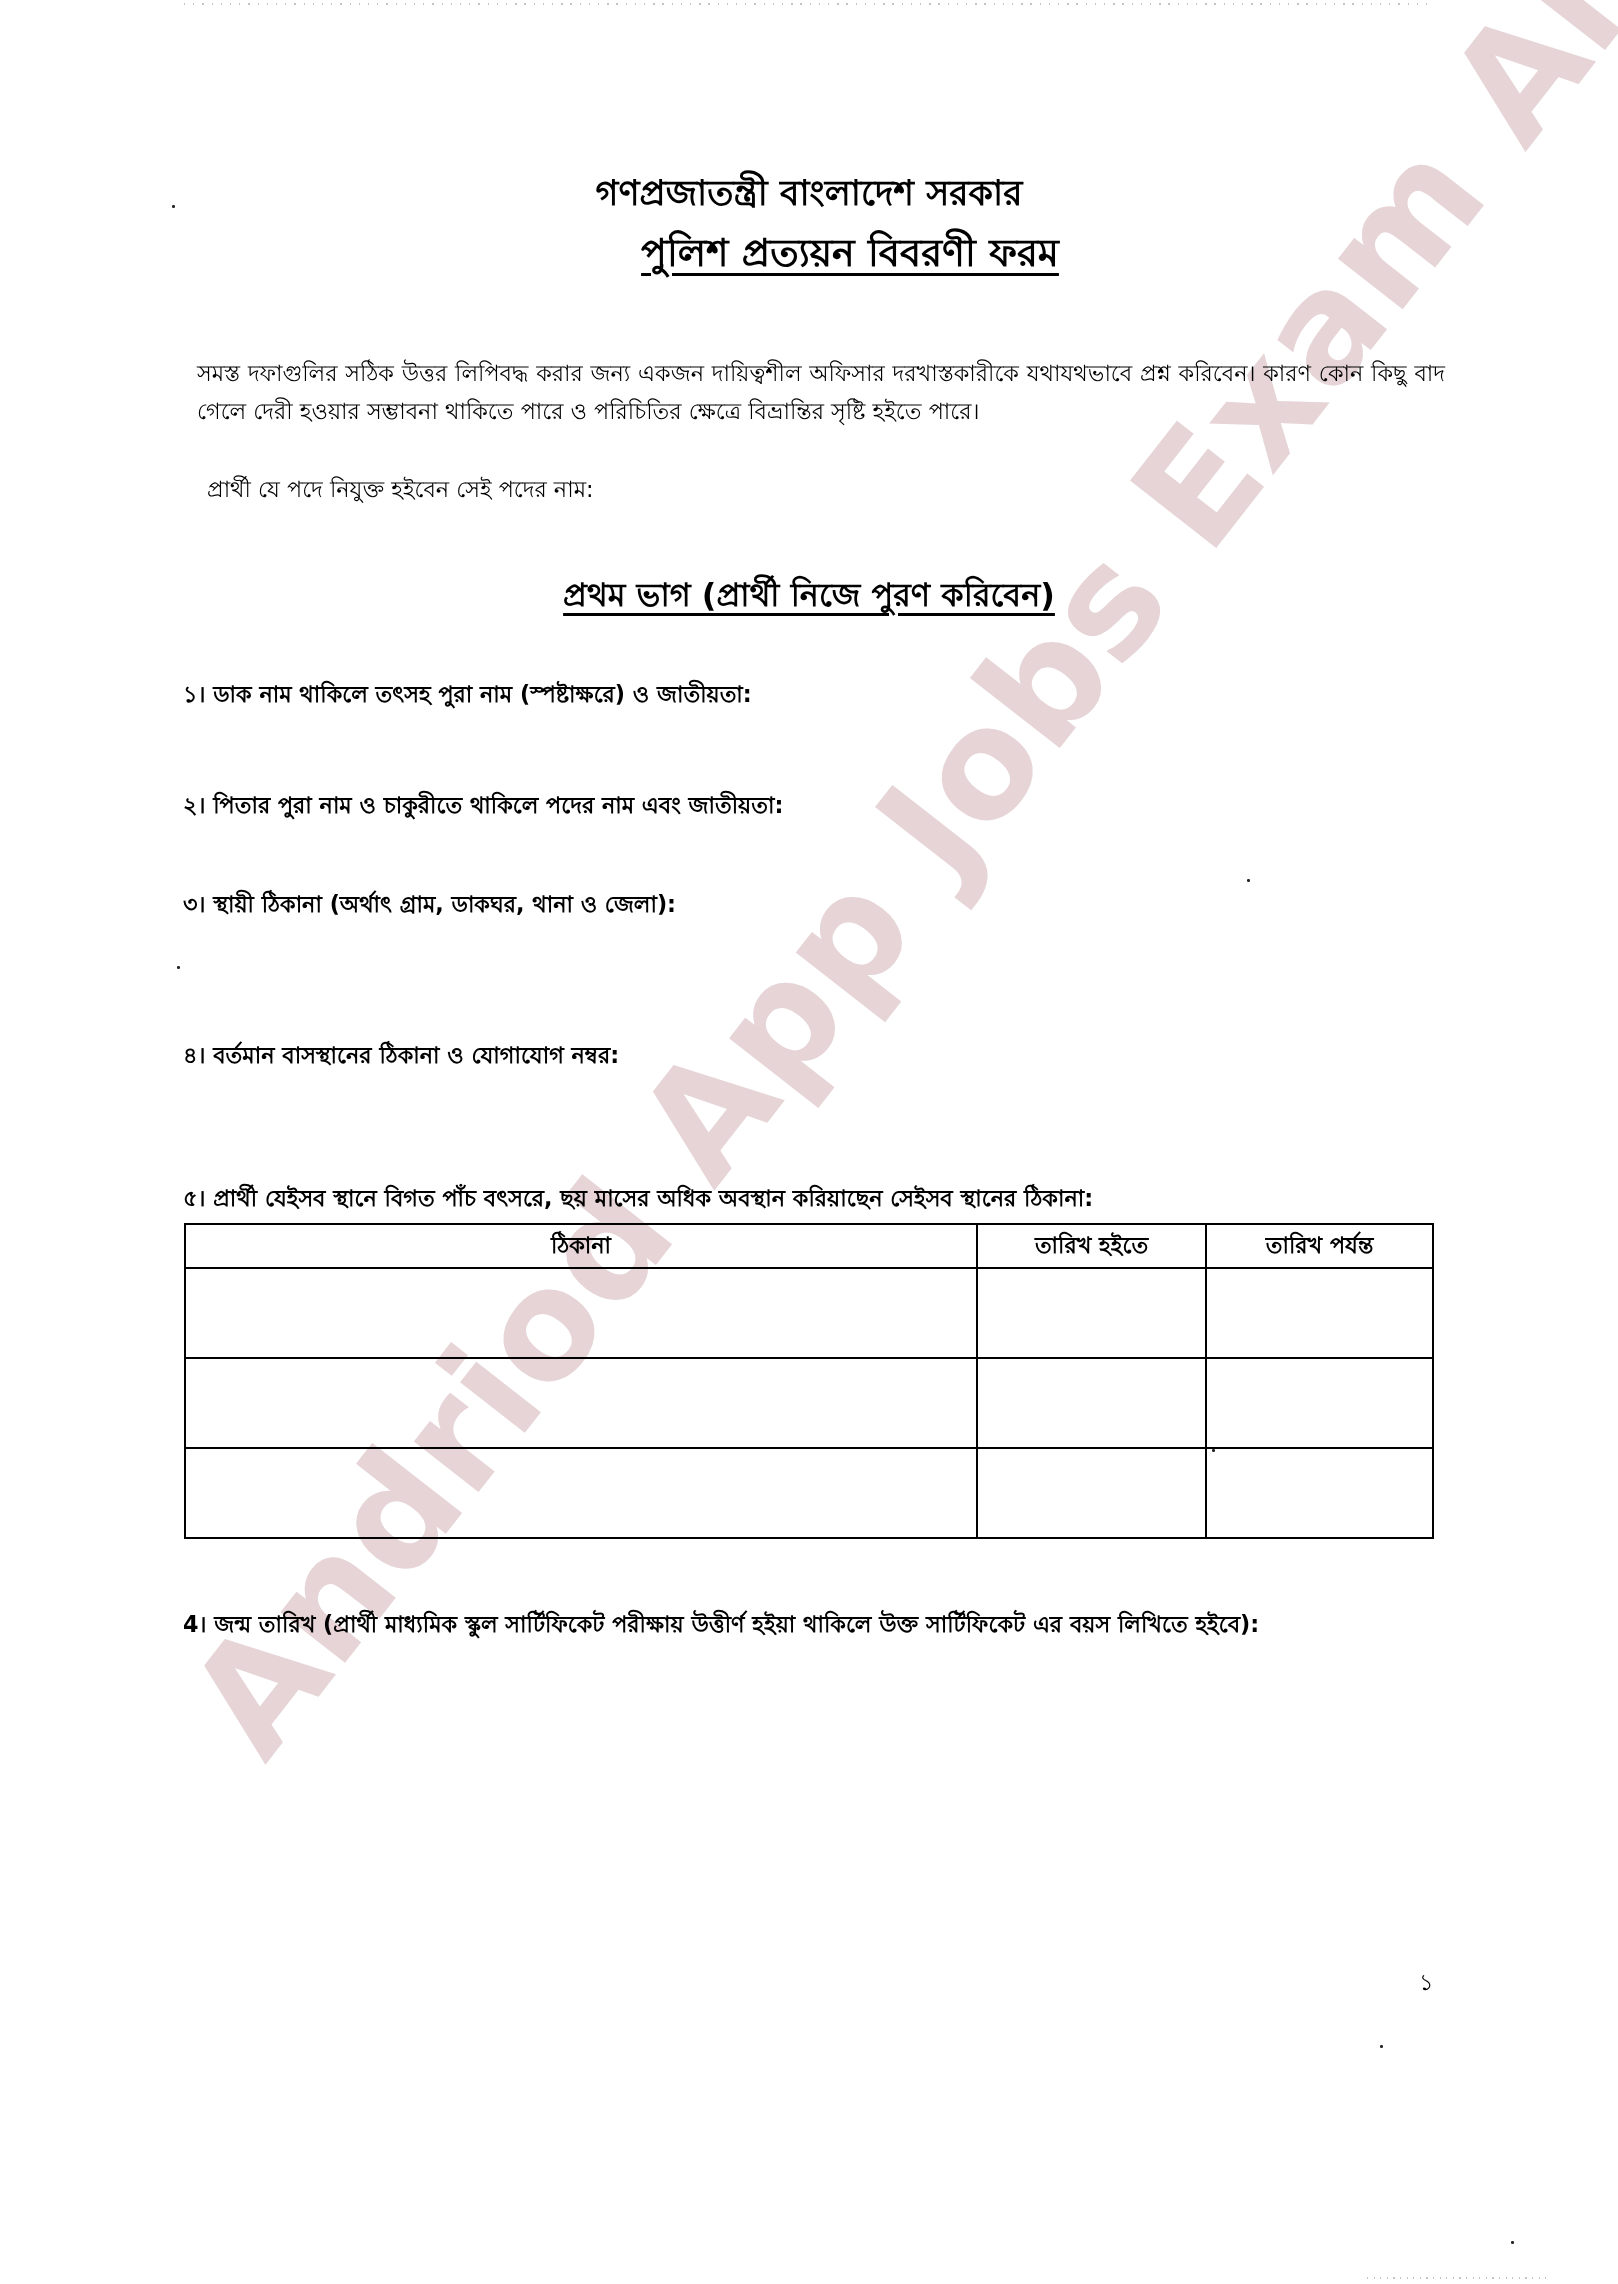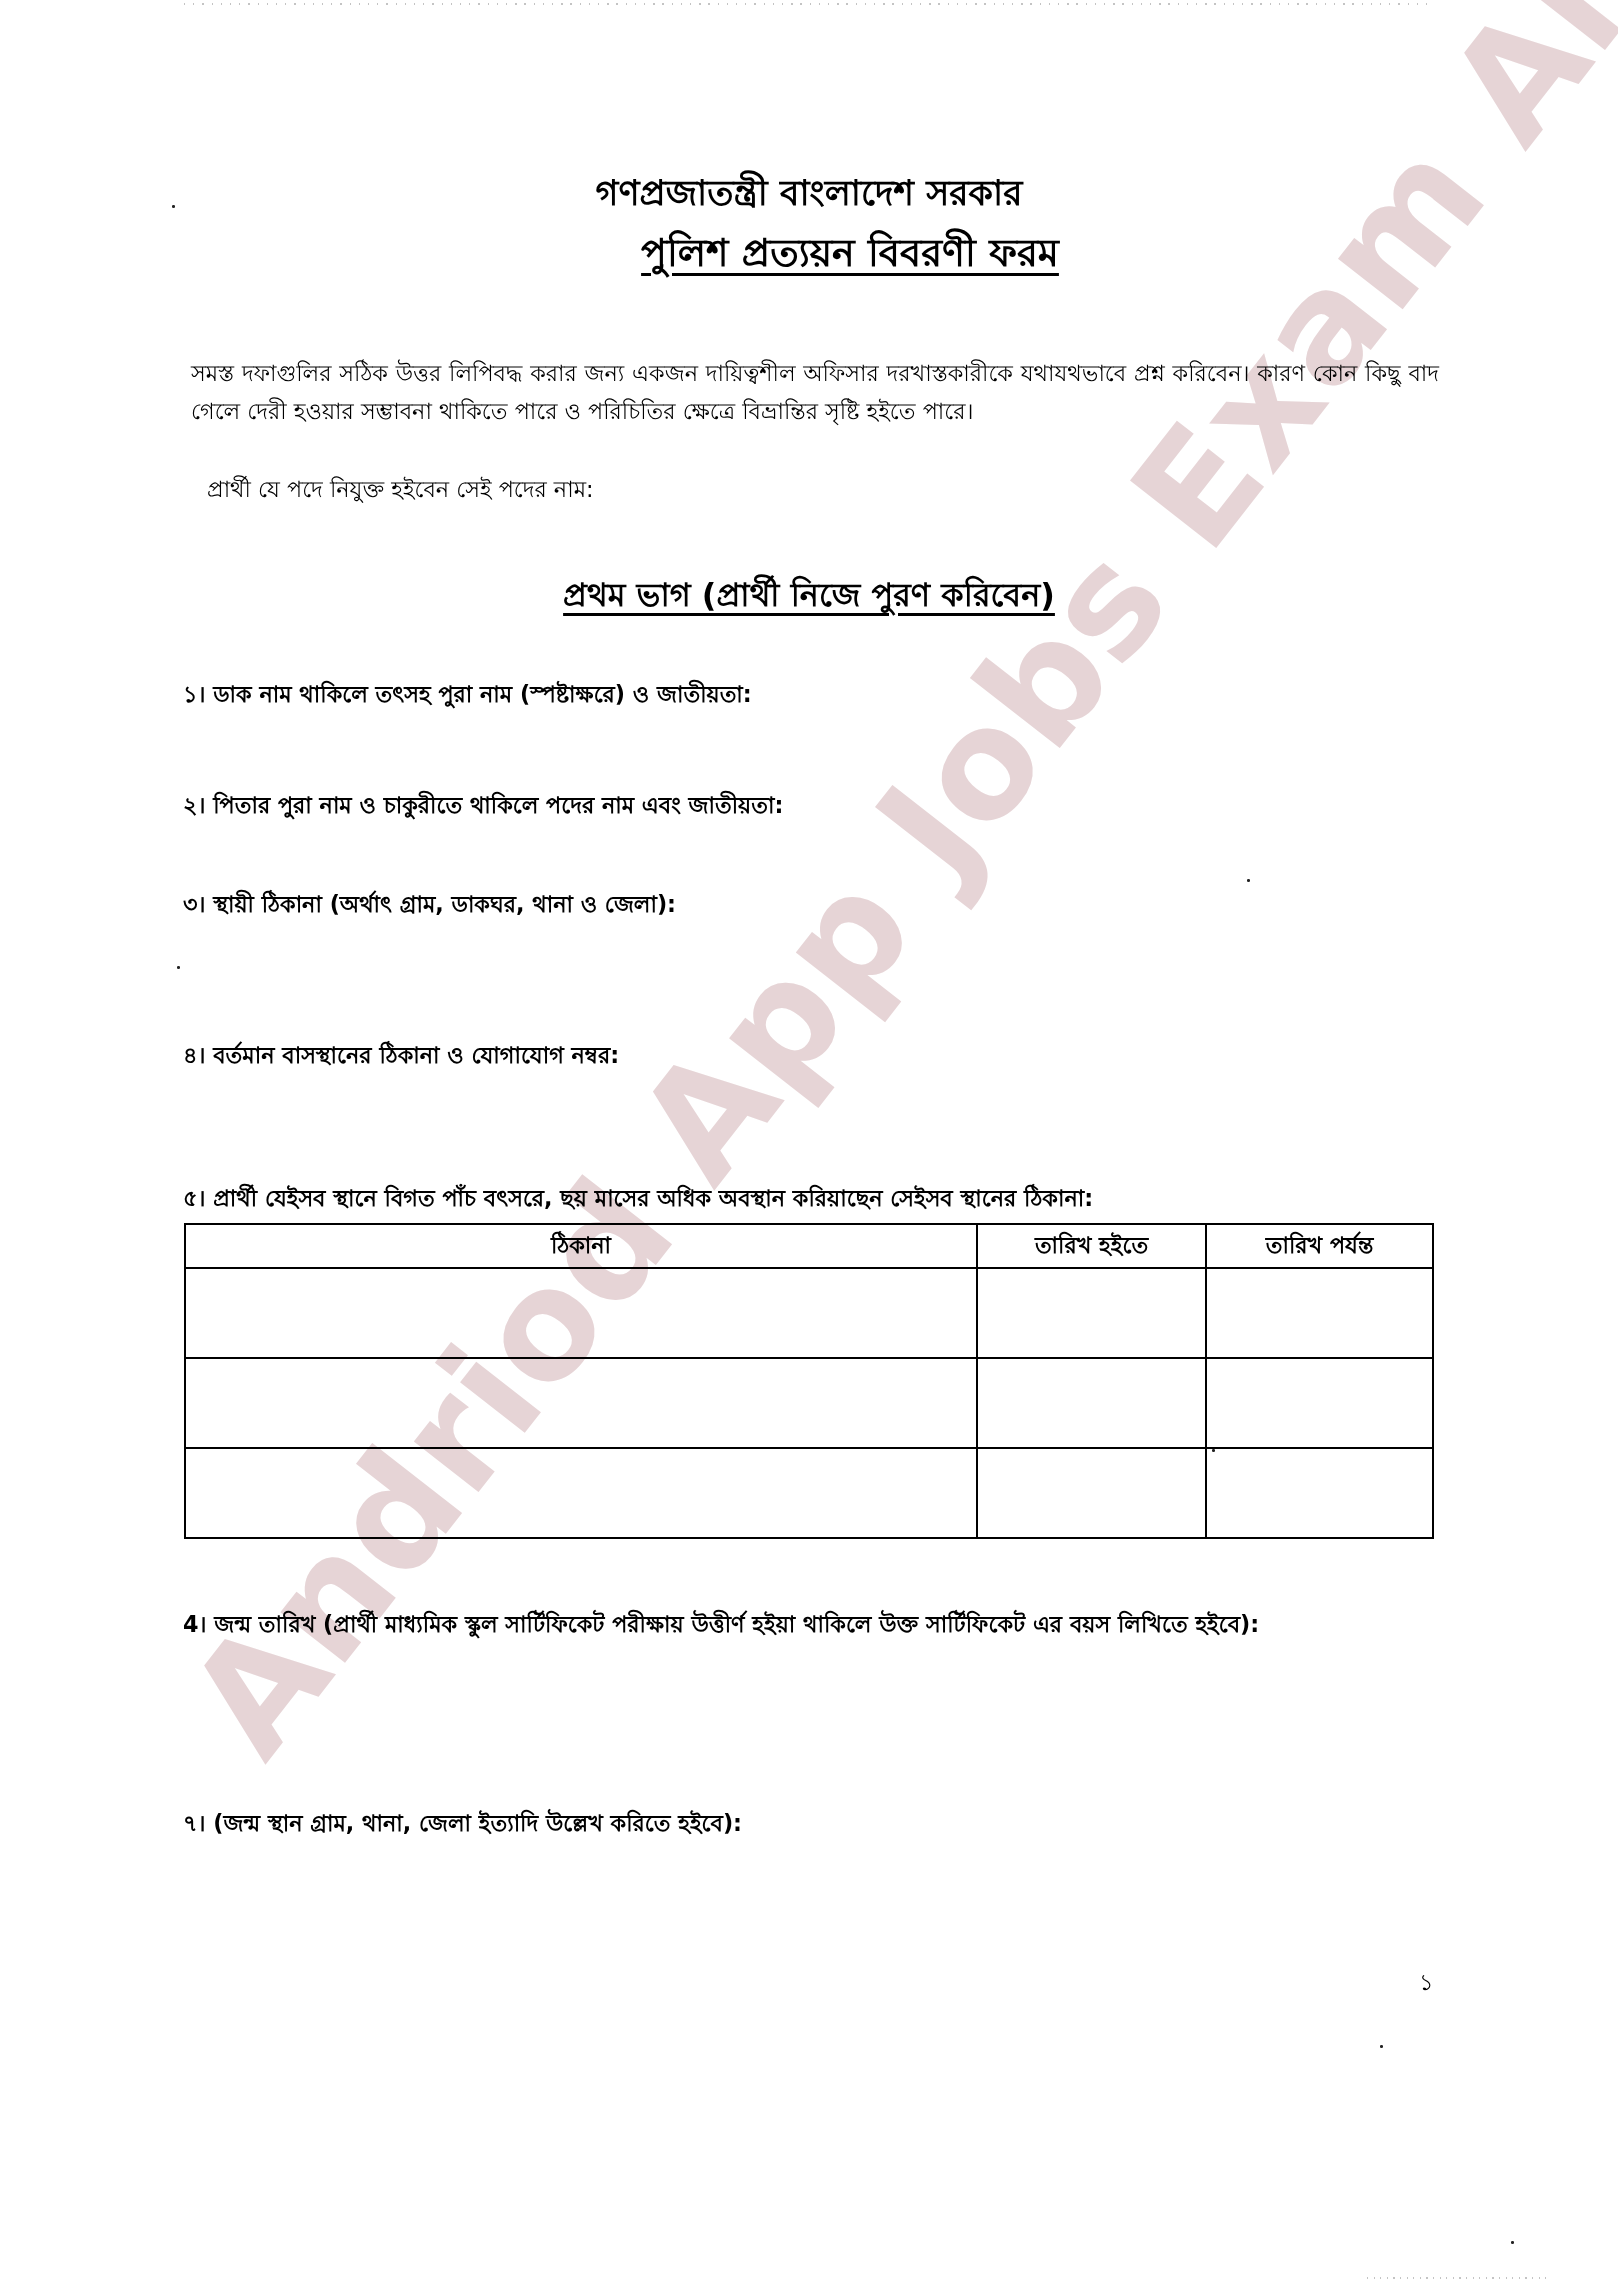--- a/index.html
+++ b/index.html
@@ -77,21 +77,21 @@
       font-weight: bold;
       padding-left: 41px;
     }
     .header-line2 span {
       text-decoration: underline;
       text-underline-offset: 6.6px;
       text-decoration-thickness: 2.6px;
     }
     .intro {
       position: absolute;
-      left: 191px;
+      left: 197px;
       top: 354px;
       width: 1248px;
       font-size: 22.3px;
       line-height: 38px;
       text-align: justify;
     }
     .post-name {
       position: absolute;
       left: 183px;
       top: 472px;
@@ -220,21 +220,20 @@
         </tr>
         <tr>
           <td></td>
           <td></td>
           <td></td>
         </tr>
       </tbody>
     </table>
 
     <div class="item item-6">4। জন্ম তারিখ (প্রার্থী মাধ্যমিক স্কুল সার্টিফিকেট পরীক্ষায় উত্তীর্ণ হইয়া থাকিলে উক্ত সার্টিফিকেট এর বয়স লিখিতে হইবে):</div>
-    <div class="item item-7">৭। (জন্ম স্থান গ্রাম, থানা, জেলা ইত্যাদি উল্লেখ করিতে হইবে):</div>
 
     <div class="page-number">১</div>
 
     <div class="speck" style="left:172px; top:205px;"></div>
     <div class="speck" style="left:177px; top:966px;"></div>
     <div class="speck" style="left:1247px; top:879px;"></div>
     <div class="speck" style="left:1212px; top:1449px;"></div>
     <div class="speck" style="left:1380px; top:2045px;"></div>
     <div class="speck" style="left:1511px; top:2241px;"></div>
   </div>

